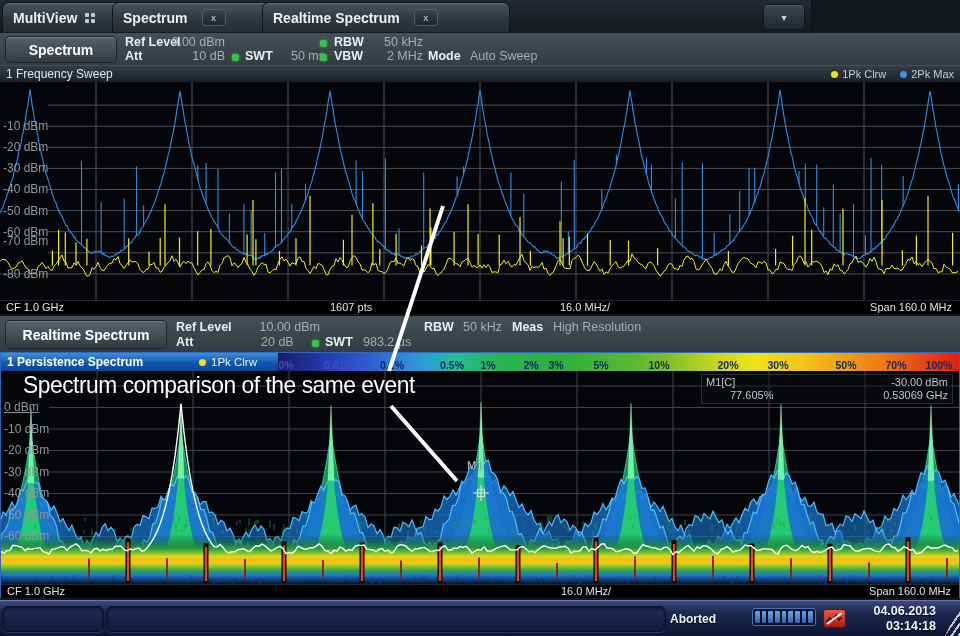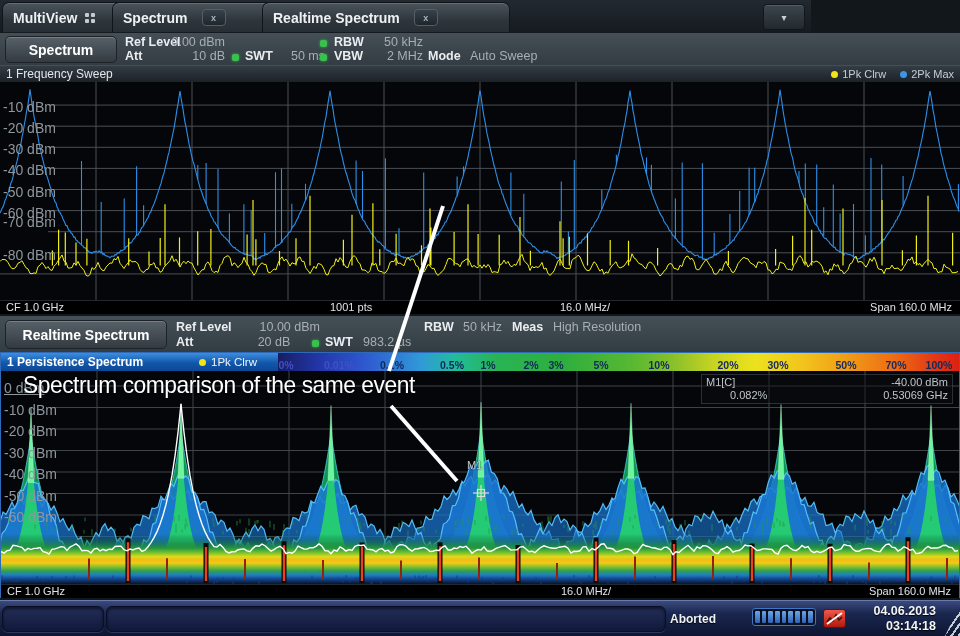--- a/index.html
+++ b/index.html
@@ -37,21 +37,21 @@
   .ptitle1{position:absolute;left:0;top:65px;width:960px;height:17px;
            background:linear-gradient(#343c44,#1a2026);border-top:1px solid #454d55;
            color:#e2e6e9;font-size:12px;line-height:17px;}
   .ptitle1 .t{padding-left:6px;}
   .legend{position:absolute;right:6px;top:0;height:17px;display:flex;align-items:center;gap:14px;}
   .leg-item{display:flex;align-items:center;gap:4px;font-size:11px;color:#c6ccd1;}
   .leg-dot{width:7px;height:7px;border-radius:50%;}
   .plot{position:absolute;left:0;background:#04060a;}
   .axisbar{position:absolute;left:0;width:960px;height:13px;background:#000;
            border-top:1px solid #23282d;color:#dfe3e7;font-size:11px;line-height:13px;}
-  .ylabel{position:absolute;font-size:14px;color:#8f979c;white-space:nowrap;}
+  .ylabel{position:absolute;font-size:12px;color:#8f979c;white-space:nowrap;margin-top:20px;}
   
   .panel2{position:absolute;left:0;top:352px;width:960px;height:246px;
           border:1px solid #2f6ab8;box-sizing:border-box;background:#04060a;}
   .ptitle2{position:absolute;left:0;top:0;width:958px;height:18px;
            background:linear-gradient(#3d8ede,#1157ab 55%,#0d4794);color:#fff;
            font-size:12px;font-weight:bold;line-height:18px;}
   .ptitle2 .t{padding-left:6px;text-align:right;}
   .p2legend{position:absolute;left:198px;top:0;height:18px;display:flex;align-items:center;gap:5px;
             font-size:11.5px;font-weight:normal;color:#f2f5f8;}
   .scalebar{position:absolute;left:277px;top:0;width:681px;height:18px;
@@ -180,31 +180,31 @@
         <span class="ylabel" style="left: 3px; top: 59.3px;">-30 dBm</span>
         <span class="ylabel" style="left: 3px; top: 80.4px;">-40 dBm</span>
         <span class="ylabel" style="left: 3px; top: 101.5px;">-50 dBm</span>
         <span class="ylabel" style="left: 3px; top: 122.6px;">-60 dBm</span>
         <span class="ylabel" style="left: 3px; top: 132px;">-70 dBm</span>
         <span class="ylabel" style="left: 3px; top: 164.8px;">-80 dBm</span>
       </div>
   </div>
   <div class="axisbar" style="top:300px;">
     <span style="position:absolute;left:6px;">CF 1.0 GHz</span>
-    <span style="position:absolute;left:330px;">1001 pts</span>
+    <span style="position:absolute;left:330px;">1607 pts</span>
     <span style="position:absolute;left:560px;">16.0 MHz/</span>
     <span style="position:absolute;right:8px;">Span 160.0 MHz</span>
   </div>
 
   <div class="chead" style="top:316px;height:36px;">
     <div class="chbtn" style="left:5px;top:4px;width:160px;height:27px;">Realtime Spectrum</div>
     <span class="hlbl" style="left:176px;top:4px;">Ref Level</span>
     <span class="hval" style="left:245px;top:4px;width:75px;text-align:right;">10.00 dBm</span>
     <span class="hlbl" style="left:176px;top:19px;">Att</span>
-    <span class="hval" style="left:245px;top:19px;width:58px;text-align:center;">20 dB</span>
+    <span class="hval" style="left:261px;top:19px;width:58px;text-align:left;">20 dB</span>
     <span class="led" style="left:312px;top:24px;"></span>
     <span class="hlbl" style="left:325px;top:19px;">SWT</span>
     <span class="hval" style="left:363px;top:19px;">983.2 µs</span>
     <span class="hlbl" style="left:424px;top:4px;">RBW</span>
     <span class="hval" style="left:463px;top:4px;">50 kHz</span>
     <span class="hlbl" style="left:512px;top:4px;">Meas</span>
     <span class="hval" style="left:553px;top:4px;">High Resolution</span>
   </div>
 
   <div class="panel2">
@@ -329,24 +329,24 @@
           <span class="ylabel" style="left: 3px; top: 30.5px;">-10 dBm</span>
           <span class="ylabel" style="left: 3px; top: 52px;">-20 dBm</span>
           <span class="ylabel" style="left: 3px; top: 73.5px;">-30 dBm</span>
           <span class="ylabel" style="left: 3px; top: 95px;">-40 dBm</span>
           <span class="ylabel" style="left: 3px; top: 116.5px;">-50 dBm</span>
           <span class="ylabel" style="left: 3px; top: 138px;">-60 dBm</span>
         </div>
       <div class="marker-box">
         <div class="mrow">
           <span>M1[C]</span>
-          <span>-40.00 dBm</span>
+          <span>-30.00 dBm</span>
         </div>
         <div class="mrow" style="padding-left:24px;">
-          <span>0.082%</span>
+          <span>77.605%</span>
           <span>0.53069 GHz</span>
         </div>
       </div>
       <span class="m1label" style="left:466px;top:88px;">M1</span>
     </div>
     <div class="axisbar" style="top:231px;width:958px;">
       <span style="position:absolute;left:6px;">CF 1.0 GHz</span>
       <span style="position:absolute;left:560px;">16.0 MHz/</span>
       <span style="position:absolute;right:8px;">Span 160.0 MHz</span>
     </div>

